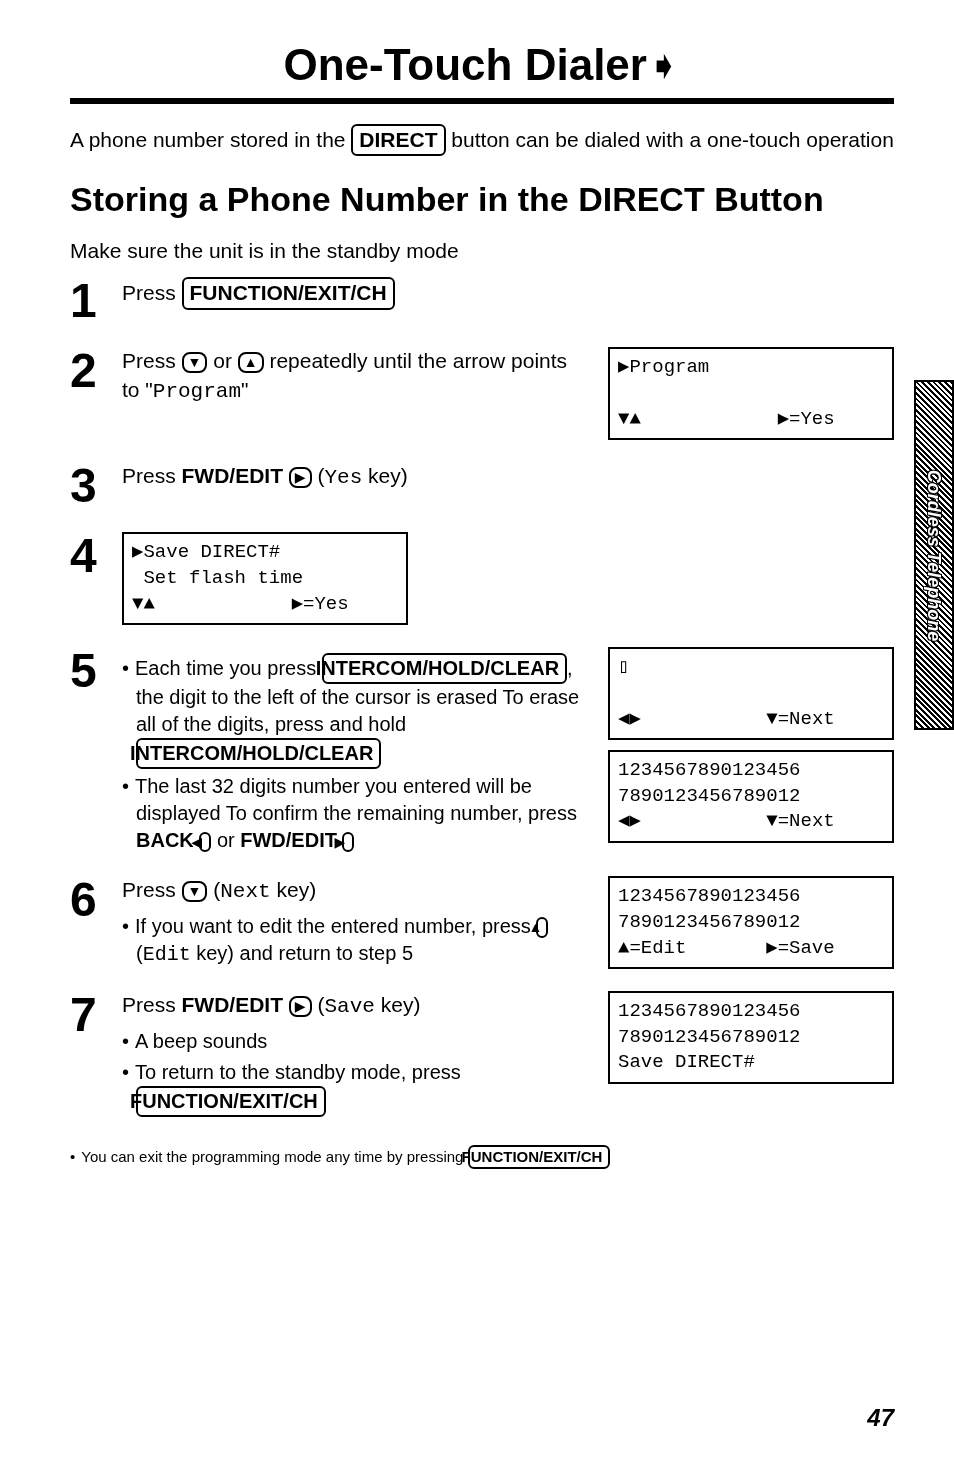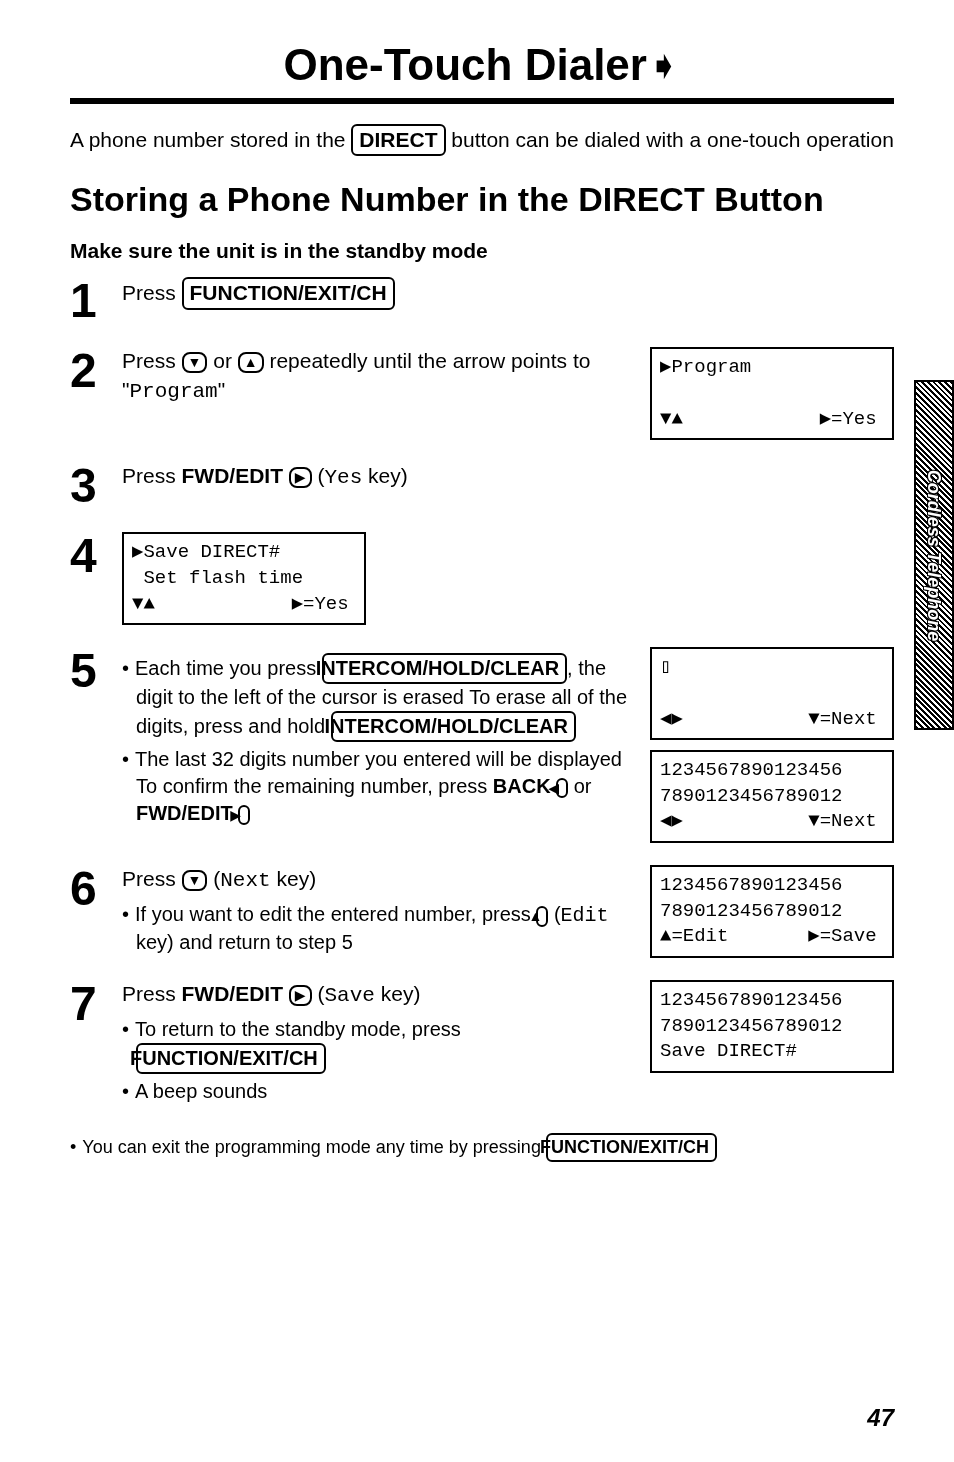--- a/index.html
+++ b/index.html
@@ -4,34 +4,34 @@
 <style>
 *{box-sizing:border-box;margin:0;padding:0}
 body{font-family:Arial,Helvetica,sans-serif;background:#fff;width:954px;height:1462px;padding:40px 60px 30px 70px;position:relative;color:#000}
 .hdr{display:flex;align-items:center;justify-content:center}
 .title{font-size:44px;font-weight:bold}
 .arrow-r{font-size:40px}
 .rule{border-top:6px solid #000;margin:8px 0 20px}
 .intro{font-size:21px;line-height:1.35;margin-bottom:24px}
 .keycap{border:2px solid #000;border-radius:6px;padding:0 6px;font-weight:bold;display:inline-block}
 .subhead{font-size:34px;font-weight:bold;line-height:1.15;margin-bottom:20px}
-.standby{font-size:21px;font-weight:bold;margin-bottom:14px}
+.standby{font-size:21px;font-weight:normal;margin-bottom:14px}
 .steps{display:flex;flex-direction:column;gap:22px}
 .step{display:flex;gap:18px}
 .num{font-size:48px;font-weight:bold;width:34px;flex-shrink:0;line-height:1}
 .body{flex:1}
 .txt{font-size:21px;line-height:1.35}
 .mono{font-family:"Courier New",monospace}
 .sub{list-style:none;margin-top:6px}
 .sub li{font-size:20px;line-height:1.35;text-indent:-14px;padding-left:14px;margin-top:4px}
 .sub li::before{content:"•";padding-right:6px}
-.lcd-col{width:244px;flex-shrink:0;display:flex;flex-direction:column;gap:10px}
+.lcd-col{width:286px;flex-shrink:0;display:flex;flex-direction:column;gap:10px}
 .lcd{border:2px solid #000;padding:6px 8px;font-family:"Courier New",monospace;font-size:19px;line-height:1.35;white-space:pre;overflow:hidden}
 .notes{margin-top:28px}
-.notes li{font-size:18px;line-height:1.35;list-style:none;text-indent:-14px;padding-left:14px;margin-bottom:4px}
+.notes li{font-size:15px;line-height:1.35;list-style:none;text-indent:-14px;padding-left:14px;margin-bottom:4px}
 .notes li::before{content:"•";padding-right:6px}
 .pnum{position:absolute;bottom:30px;right:60px;font-size:24px;font-style:italic;font-weight:bold}
 .tab{position:absolute;right:0;top:380px;width:40px;height:350px;background:repeating-linear-gradient(45deg,#000,#000 2px,#fff 2px,#fff 4px);border:2px solid #000;display:flex;align-items:center;justify-content:center}
 .tab span{transform:rotate(90deg);font-weight:bold;font-style:italic;color:#fff;text-shadow:1px 1px 0 #000,-1px -1px 0 #000,1px -1px 0 #000,-1px 1px 0 #000;white-space:nowrap;font-size:18px}
 .keyicon{border:2px solid #000;border-radius:8px;padding:0 4px;display:inline-block;font-size:14px;line-height:1.2;vertical-align:middle}
 </style>
 </head>
 <body>
 
 <div class="hdr">
@@ -115,22 +115,22 @@
 <span>7890123456789012</span>
 <span>▲=Edit       ▶=Save</span></div>
     </div>
   </div>
 
   <div class="step">
     <div class="num">7</div>
     <div class="body">
       <p class="txt"><span>Press </span><b>FWD/EDIT </b><span class="keyicon">▶</span><span> (</span><span class="mono">Save</span><span> key)</span></p>
       <ul class="sub">
+        <li>A beep sounds</li>
         <li><span>To return to the standby mode, press </span><span class="keycap">FUNCTION/EXIT/CH</span></li>
-        <li>A beep sounds</li>
       </ul>
     </div>
     <div class="lcd-col">
       <div class="lcd"><span>1234567890123456</span>
 <span>7890123456789012</span>
 <span>Save DIRECT#</span></div>
     </div>
   </div>
 
 </div>

